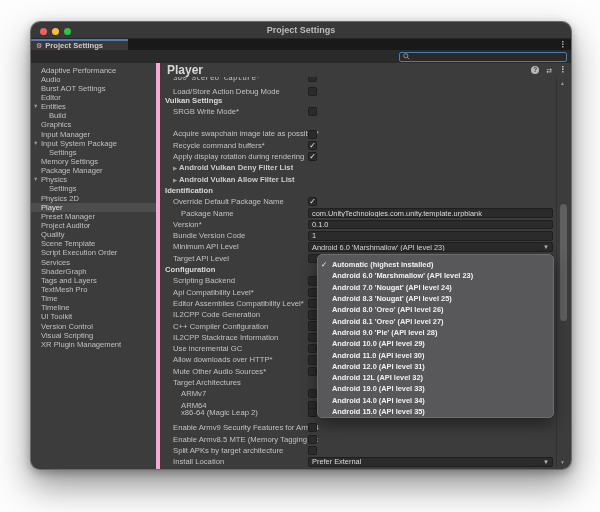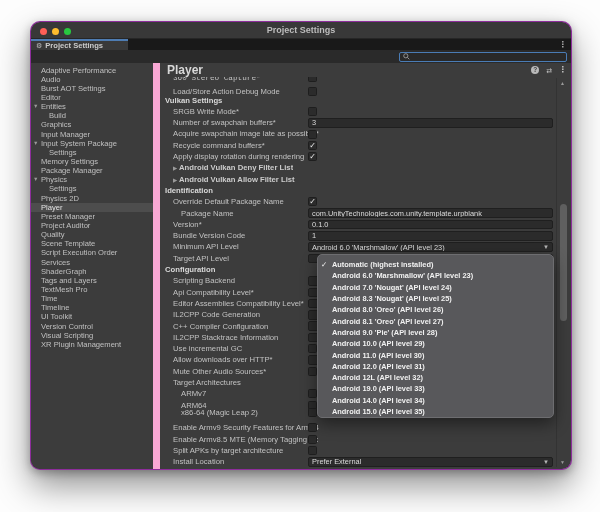--- a/index.html
+++ b/index.html
@@ -5,21 +5,21 @@
   * { margin:0; padding:0; box-sizing:border-box; }
   html,body { background:#ffffff; }
   .stage {
     position:relative; width:600px; height:512px; overflow:hidden;
     background:#fdfdfd;
     font-family:"Liberation Sans","DejaVu Sans",sans-serif;
     -webkit-font-smoothing:antialiased;
   }
   .window {
     position:absolute; left:30px; top:21px; width:542px; height:449px;
-    background:#d946ef; border-radius:10px;
+    background:#a3a3a3; border-radius:10px;
     box-shadow:0 16px 34px rgba(0,0,0,.42), 0 3px 10px rgba(0,0,0,.28);
     overflow:hidden; border:1px solid rgba(0,0,0,.35);
   }
   
   .titlebar {
     position:absolute; left:0; top:0; right:0; height:17px;
     background:#383838; border-bottom:1px solid #262626;
   }
   .titlebar .title {
     position:absolute; left:0; right:0; top:3px; text-align:center;
@@ -44,21 +44,21 @@
   .toolbar { position:absolute; left:0; top:28px; right:0; height:13px; background:#2a2a2a; }
   .searchbox {
     position:absolute; right:4px; top:1.5px; width:168px; height:10px;
     background:#292929; border:1px solid #4a7cb5; border-radius:2px;
     display:flex; align-items:center; padding-left:3px; gap:2px;
   }
   .searchbox svg { display:block; }
   
   .body { position:absolute; left:0; top:41px; right:0; bottom:0; background:#3c3c3c; }
   
-  .sidebar { position:absolute; left:0; top:0; width:129px; bottom:0; background:#3c3c3c; border-right:7px solid #f9a8d4; overflow:hidden; }
+  .sidebar { position:absolute; left:0; top:0; width:129px; bottom:0; background:#3c3c3c; border-right:4px solid #f9a8d4; overflow:hidden; }
   .sb-list { position:absolute; left:0; right:0; top:2.5px; }
   .sb-item { position:relative; height:9.15px; display:flex; align-items:center; color:#c0c0c0; font-size:7.6px; white-space:nowrap; }
   .sb-item .lbl { padding-left:10px; }
   .sb-item.child .lbl { padding-left:18px; }
   .sb-item.selected { background:#4d4d4d; color:#e4e4e4; }
   .sb-arrow { position:absolute; left:2px; top:1px; font-size:5.5px; color:#9a9a9a; }
   
   .main { position:absolute; left:131px; top:0; right:0; bottom:0; }
   .main-header { position:absolute; left:0; top:0; right:0; height:14px; background:#3c3c3c; z-index:3; }
   .main-title { position:absolute; left:5px; top:0px; font-size:12px; font-weight:bold; color:#d8d8d8; }
@@ -267,28 +267,20 @@
             </div>
             <div class="row section" style="top: 17.45px;">
               <span class="rlabel">Vulkan Settings</span>
             </div>
             <div class="row ind1" style="top: 28.75px;">
               <span class="rlabel">SRGB Write Mode*</span>
               <div class="ctrl">
                 <div class="checkbox"></div>
               </div>
             </div>
-            <div class="row ind1" style="top: 40.05px;">
-              <span class="rlabel">Number of swapchain buffers*</span>
-              <div class="ctrl">
-                <div class="field">
-                  <span>3</span>
-                </div>
-              </div>
-            </div>
             <div class="row ind1" style="top: 51.35px;">
               <span class="rlabel">Acquire swapchain image late as possible*</span>
               <div class="ctrl">
                 <div class="checkbox"></div>
               </div>
             </div>
             <div class="row ind1" style="top: 62.65px;">
               <span class="rlabel">Recycle command buffers*</span>
               <div class="ctrl">
                 <div class="checkbox checked">✓</div>

